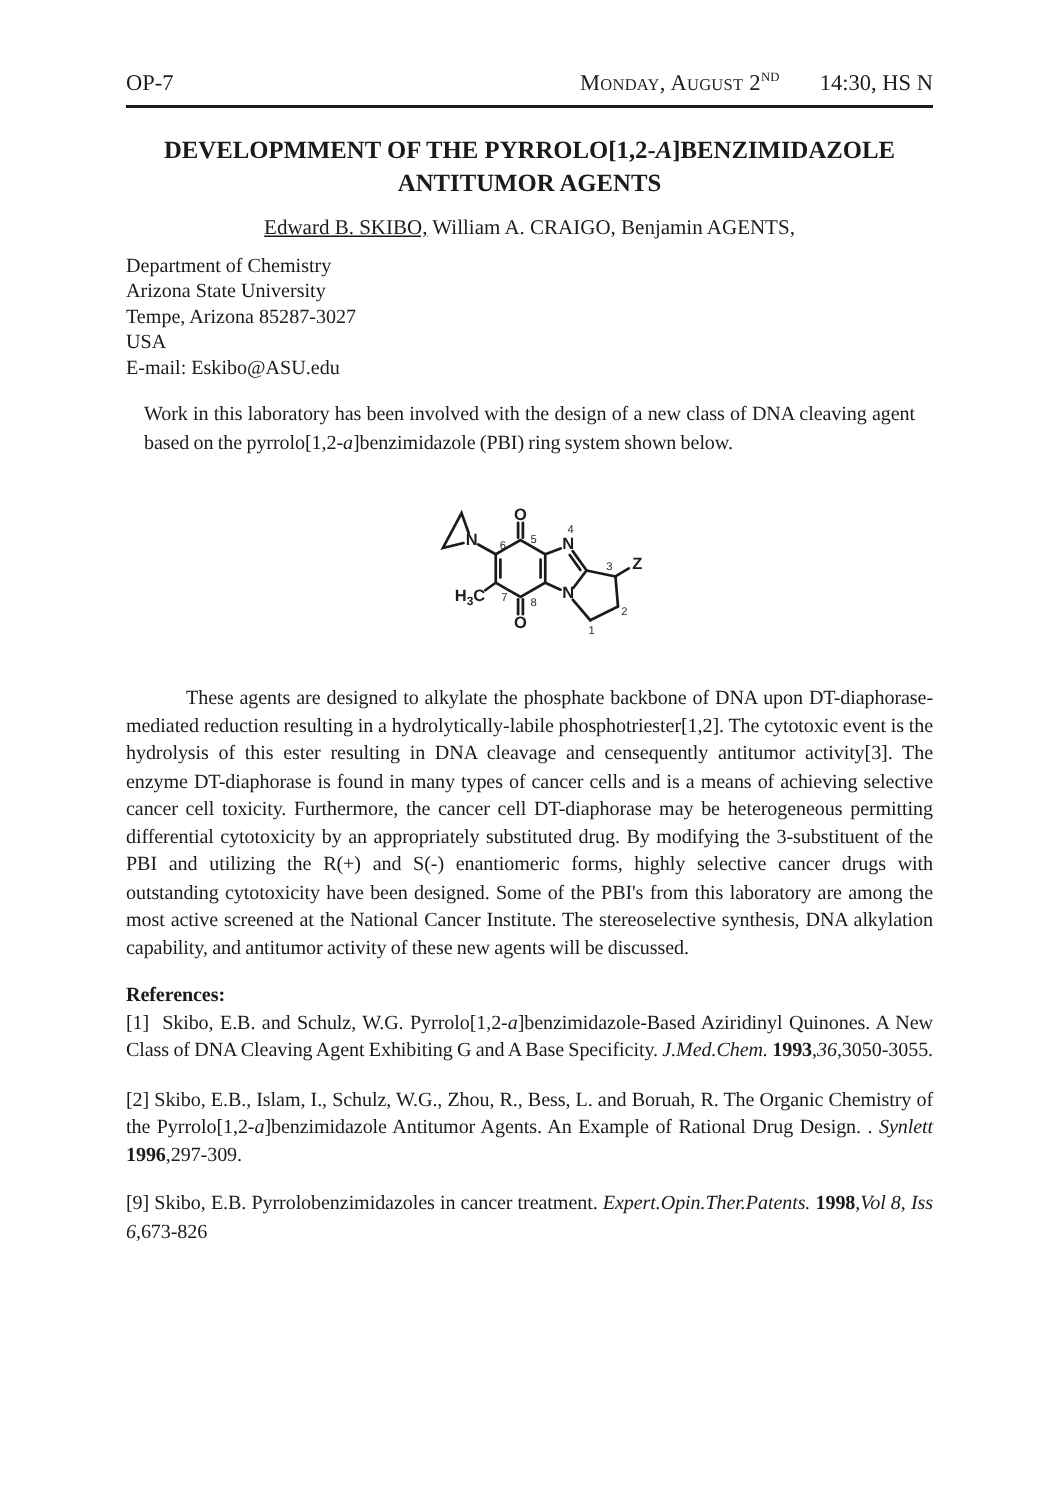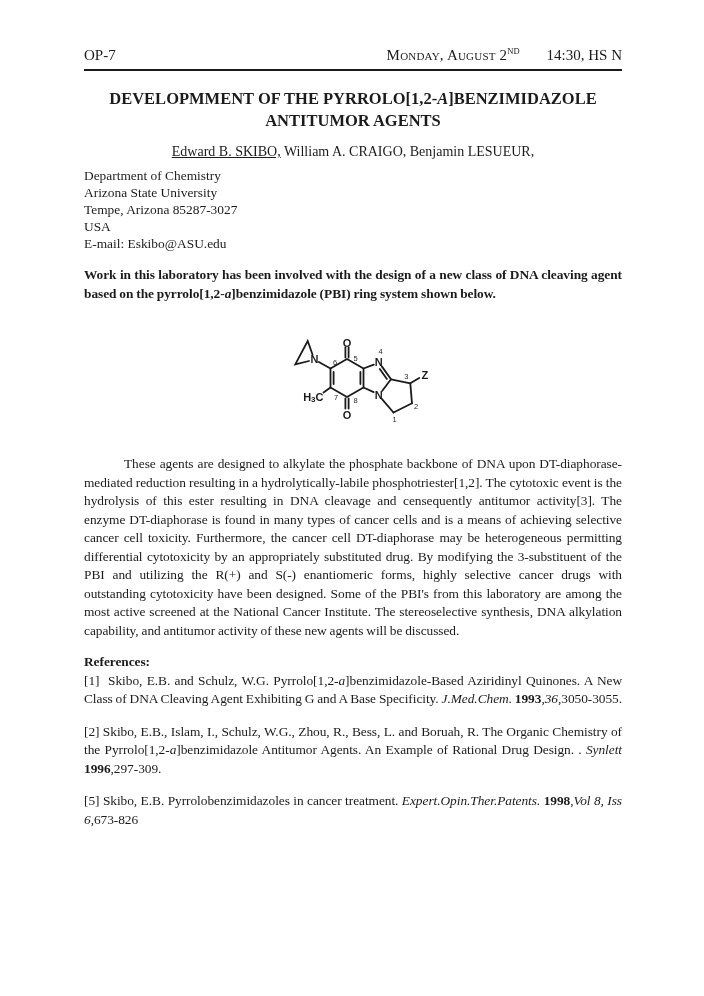--- a/index.html
+++ b/index.html
@@ -13,21 +13,21 @@
   .header{display:flex;justify-content:space-between;align-items:baseline;font-size:15px;}
   .hdr-right{white-space:nowrap;}
   .sc{font-variant:small-caps;letter-spacing:0.2px;}
   .hdr-sup{font-size:8.5px;vertical-align:6px;letter-spacing:0;}
   .hdr-gap{display:inline-block;width:27px;}
   .rule{border-top:2px solid #1b1b1b;margin-top:5px;}
   .title{margin:17px 8px 0;text-align:center;font-size:16.5px;line-height:22px;font-weight:bold;}
   .authors{margin:11px 0 0;text-align:center;font-size:14px;line-height:18px;}
   .affil{margin:6px 0 0;font-size:13.4px;line-height:17px;}
   .bodytext{font-size:13.4px;line-height:18.5px;letter-spacing:-0.06px;word-spacing:-0.4px;}
-  .intro{margin:14px 0 0;text-align:justify;font-weight:bold;}
+  .intro{margin:14px 12px 0;text-align:justify;}
   .figure{margin-top:28px;height:100px;display:flex;justify-content:center;}
   .figure svg{margin-left:16px;}
   .main-para{margin:24px 0 0;text-align:justify;text-indent:40px;}
   .refs{margin-top:13px;}
   .ref-item{text-align:justify;margin:0;}
   .ref-item + .ref-item{margin-top:14px;}
   .refs-heading{margin:0;font-weight:bold;}
   
   .bond{stroke:#1b1b1b;stroke-width:1.8;stroke-linecap:round;fill:none;}
   .atom{font-family:"Liberation Sans","DejaVu Sans",sans-serif;font-size:11px;font-weight:bold;fill:#1b1b1b;}
@@ -39,21 +39,21 @@
 <div class="page">
 
   <div class="header">
     <span>OP-7</span>
     <span class="hdr-right"><span class="sc">Monday, August 2</span><span class="hdr-sup">ND</span><span class="hdr-gap"></span><span>14:30, HS N</span></span>
   </div>
   <div class="rule"></div>
 
   <h1 class="title"><span>DEVELOPMMENT OF THE PYRROLO[1,2-</span><span style="font-style: italic;">A</span><span>]BENZIMIDAZOLE ANTITUMOR AGENTS</span></h1>
 
-  <p class="authors"><span style="text-decoration: underline;">Edward B. SKIBO,</span><span> William A. CRAIGO, Benjamin LESUEUR,</span></p>
+  <p class="authors"><span style="text-decoration: underline;">Edward B. SKIBO,</span><span> William A. CRAIGO, Benjamin AGENTS,</span></p>
 
   <div class="affil">
     <div>Department of Chemistry</div>
     <div>Arizona State University</div>
     <div>Tempe, Arizona 85287-3027</div>
     <div>USA</div>
     <div>E-mail: Eskibo@ASU.edu</div>
   </div>
 
   <p class="intro bodytext"><span>Work in this laboratory has been involved with the design of a new class of DNA cleaving agent based on the pyrrolo[1,2-</span><span style="font-style: italic;">a</span><span>]benzimidazole (PBI) ring system shown below.</span></p>
@@ -111,16 +111,16 @@
       </g>
     </svg>
   </div>
 
   <p class="main-para bodytext"><span>These agents are designed to alkylate the phosphate backbone of DNA upon DT-diaphorase-mediated reduction resulting in a hydrolytically-labile phosphotriester[1,2]. The cytotoxic event is the hydrolysis of this ester resulting in DNA cleavage and censequently antitumor activity[3]. The enzyme DT-diaphorase is found in many types of cancer cells and is a means of achieving selective cancer cell toxicity. Furthermore, the cancer cell DT-diaphorase may be heterogeneous permitting differential cytotoxicity by an appropriately substituted drug. By modifying the 3-substituent of the PBI and utilizing the R(+) and S(-) enantiomeric forms, highly selective cancer drugs with outstanding cytotoxicity have been designed. Some of the PBI's from this laboratory are among the most active screened at the National Cancer Institute. The stereoselective synthesis, DNA alkylation capability, and antitumor activity of these new agents will be discussed.</span></p>
 
   <div class="refs bodytext">
     <p class="refs-heading">References:</p>
     <p class="ref-item"><span>[1]&nbsp; Skibo, E.B. and Schulz, W.G. Pyrrolo[1,2-</span><span style="font-style: italic;">a</span><span>]benzimidazole-Based Aziridinyl Quinones. A New Class of DNA Cleaving Agent Exhibiting G and A Base Specificity. </span><span style="font-style: italic;">J.Med.Chem.</span><span> </span><span style="font-weight: bold;">1993</span><span>,</span><span style="font-style: italic;">36</span><span>,3050-3055.</span></p>
     <p class="ref-item"><span>[2] Skibo, E.B., Islam, I., Schulz, W.G., Zhou, R., Bess, L. and Boruah, R. The Organic Chemistry of the Pyrrolo[1,2-</span><span style="font-style: italic;">a</span><span>]benzimidazole Antitumor Agents. An Example of Rational Drug Design. . </span><span style="font-style: italic;">Synlett</span><span> </span><span style="font-weight: bold;">1996</span><span>,297-309.</span></p>
-    <p class="ref-item"><span>[5] Skibo, E.B. Pyrrolobenzimidazoles in cancer treatment. </span><span style="font-style: italic;">Expert.Opin.Ther.Patents.</span><span> </span><span style="font-weight: bold;">1998</span><span>,</span><span style="font-style: italic;">Vol 8, Iss 6</span><span>,673-826</span></p>
+    <p class="ref-item"><span>[9] Skibo, E.B. Pyrrolobenzimidazoles in cancer treatment. </span><span style="font-style: italic;">Expert.Opin.Ther.Patents.</span><span> </span><span style="font-weight: bold;">1998</span><span>,</span><span style="font-style: italic;">Vol 8, Iss 6</span><span>,673-826</span></p>
   </div>
 
 </div>
 
 </body></html>

